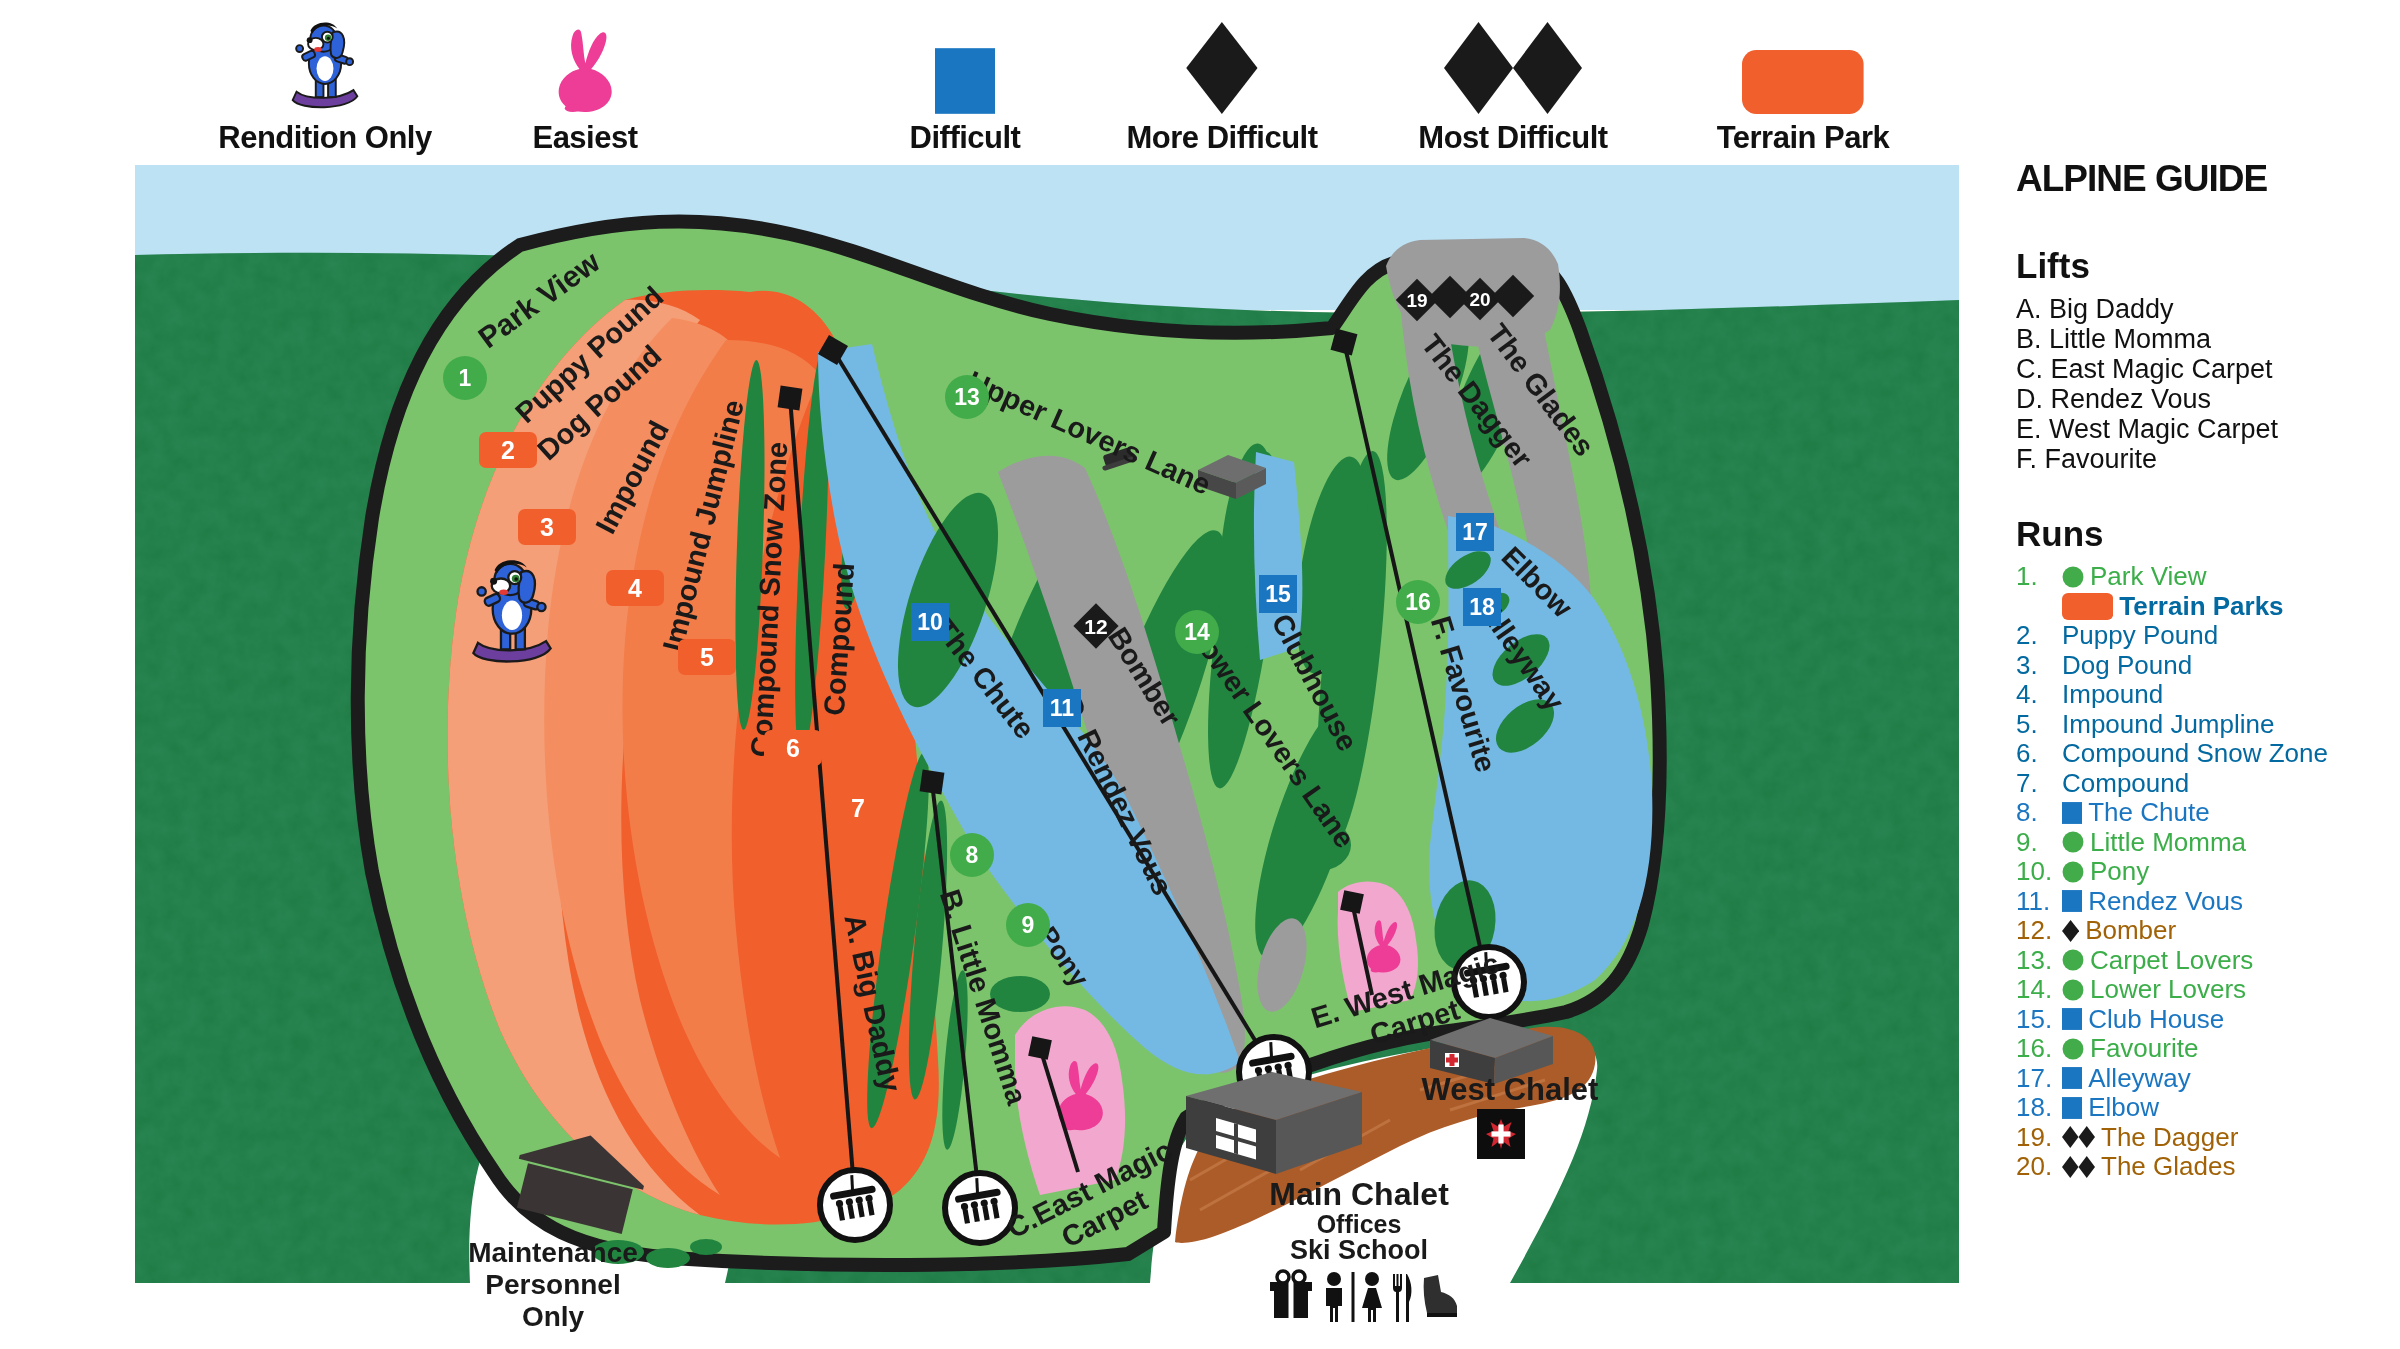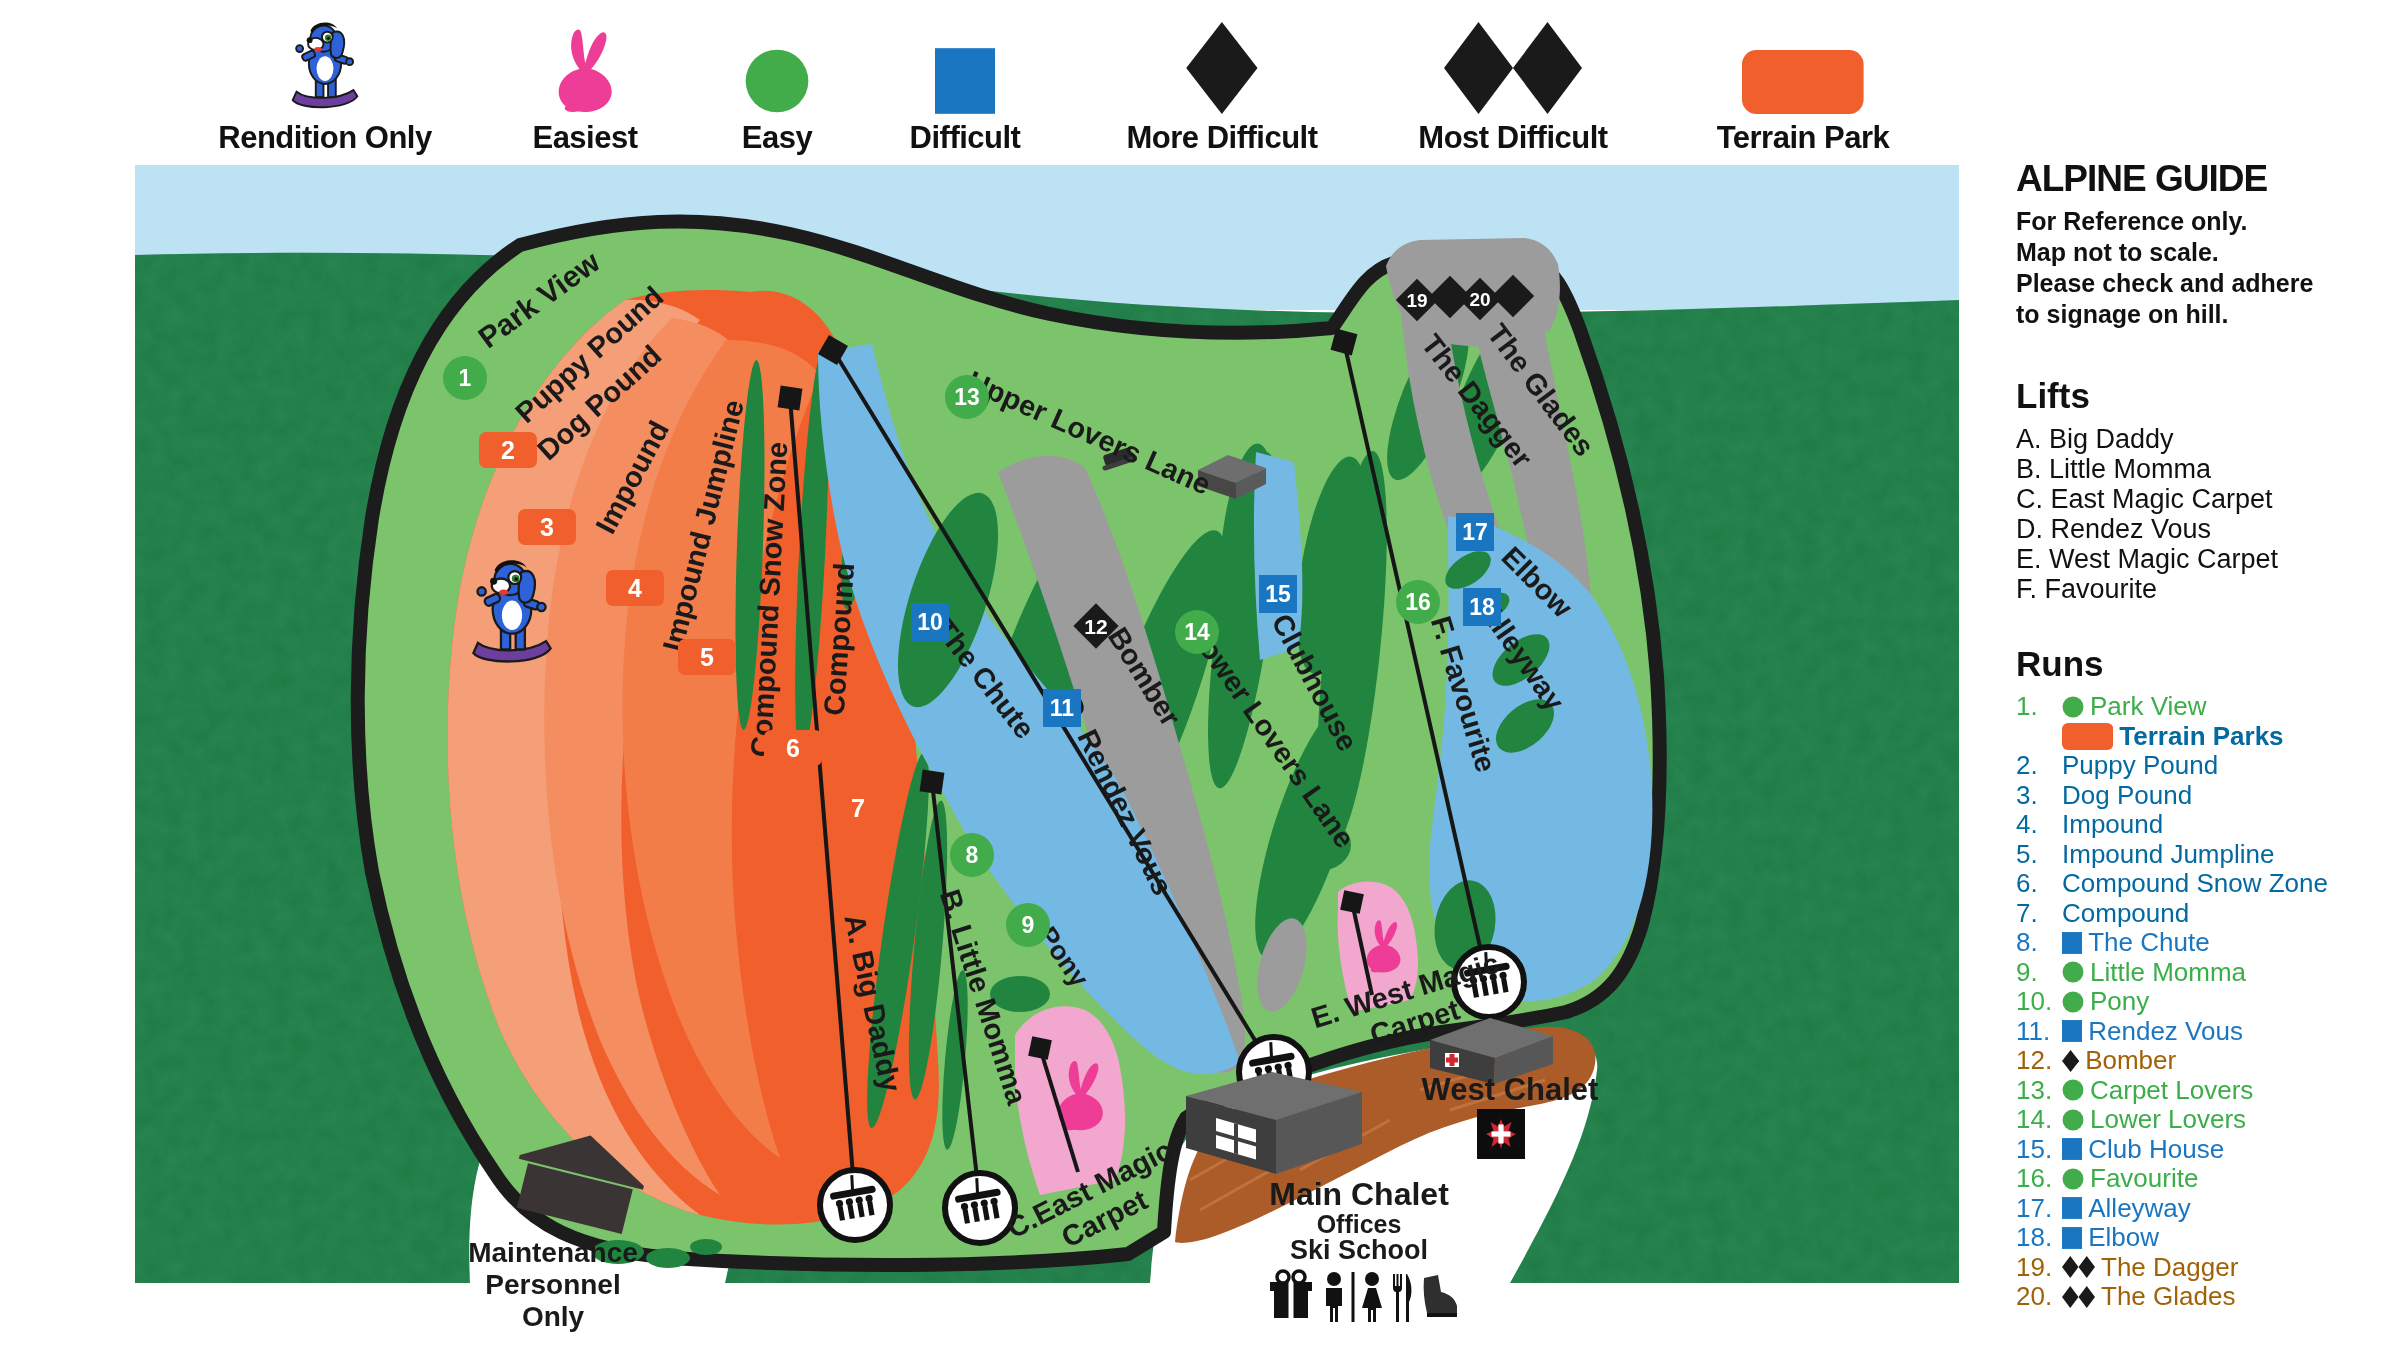--- a/index.html
+++ b/index.html
@@ -450,28 +450,20 @@
       </div>
       <div class="leg-item" style="left: 455px;">
         <div class="leg-icon">
           <svg width="68.64" height="88" viewBox="0 0 70 90">
             <path d="M34,88 C16,88 6,77 8,64 C10,53 20,46 29,44 C22,35 18,22 22,10 C24,3 30,1 31,8 C33,18 33,29 35,38 C38,27 43,13 50,8 C55,4 58,8 56,16 C53,28 46,38 41,44 C52,47 62,56 62,67 C62,79 50,88 34,88 Z" fill="#EE3D96"></path>
             <ellipse cx="22" cy="84" rx="8" ry="4" fill="#EE3D96"></ellipse>
           </svg>
         </div>
                    <div class="leg-label">Easiest</div>
       </div>
-      <div class="leg-item" style="left: 647px;">
-        <div class="leg-icon">
-          <svg width="66" height="66" viewBox="0 0 40 40">
-            <circle cx="20" cy="20" r="19" fill="#41AC49"></circle>
-          </svg>
-        </div>
-                   <div class="leg-label">Easy</div>
-      </div>
       <div class="leg-item" style="left: 835px;">
         <div class="leg-icon">
           <svg width="60.720000000000006" height="66" viewBox="0 0 37 40">
             <rect x="0" y="0" width="37" height="40" fill="#1B76C2"></rect>
           </svg>
         </div>
                    <div class="leg-label">Difficult</div>
       </div>
       <div class="leg-item" style="left: 1383px;">
         <div class="leg-icon">
@@ -495,26 +487,20 @@
           <svg width="121.6" height="64" viewBox="0 0 76 40">
             <rect x="0" y="0" width="76" height="40" rx="9" fill="#F15F2C"></rect>
           </svg>
         </div>
                    <div class="leg-label">Terrain Park</div>
       </div>
     </div>
 
   <aside class="panel">
     <h1>ALPINE GUIDE</h1>
-    <div id="notes">
-        <div class="note">For Reference only.</div>
-        <div class="note">Map not to scale.</div>
-        <div class="note">Please check and adhere</div>
-        <div class="note">to signage on hill.</div>
-      </div>
     <h2>Lifts</h2>
     <ul id="lifts">
         <li>A. Big Daddy</li>
         <li>B. Little Momma</li>
         <li>C. East Magic Carpet</li>
         <li>D. Rendez Vous</li>
         <li>E. West Magic Carpet</li>
         <li>F. Favourite</li>
       </ul>
     <h2 style="margin-top:40px;">Runs</h2>

